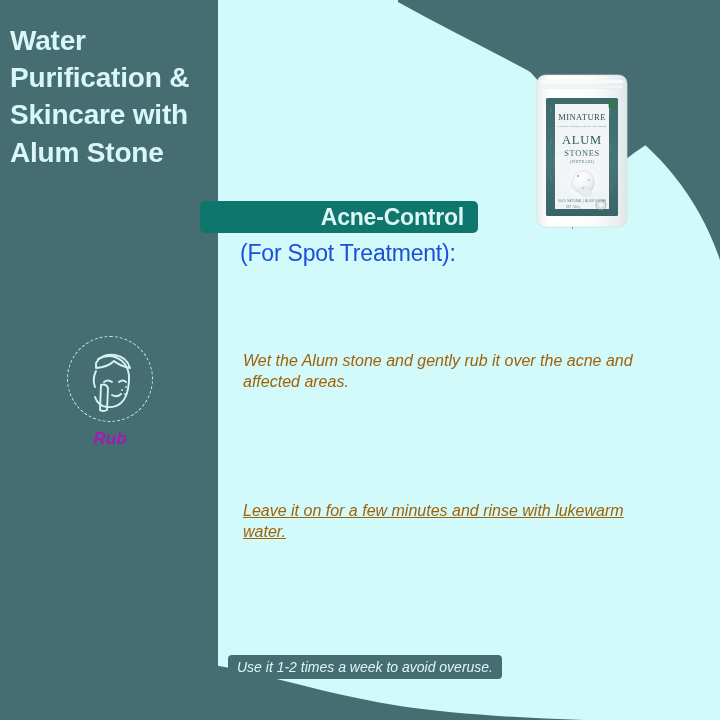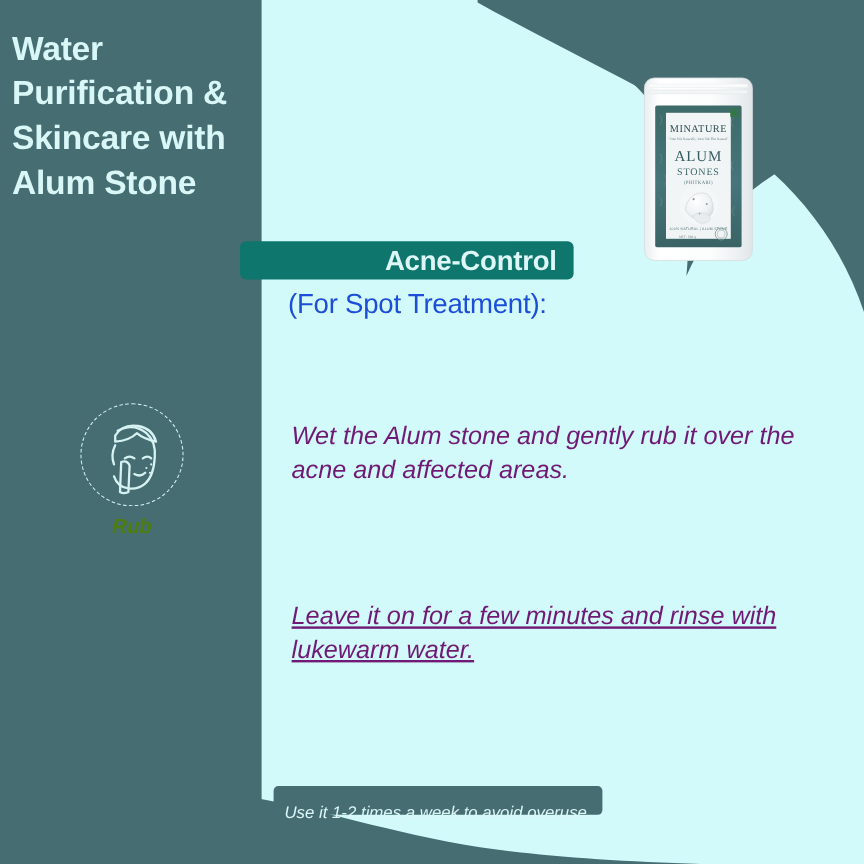--- a/index.html
+++ b/index.html
@@ -85,56 +85,56 @@
     height: 86px;
     margin: 0 auto;
     border: 1.6px dashed #cfeef0;
     border-radius: 50%;
     box-sizing: border-box;
     position: relative;
   }
   .step-circle svg { position: absolute; left: 0; top: 0; }
   .step-label {
     margin-top: 7px;
-    color: #4d7c0f;
+    color: #a21caf;
     font-size: 17px;
     font-weight: bold;
     font-style: italic;
   }
   .step-text {
     position: absolute;
-    color: #701a75;
-    font-size: 21px;
+    color: #a16207;
+    font-size: 16px;
     font-style: italic;
     font-weight: 500;
     line-height: 1.34;
     width: 420px;
   }
 
   
   .footer-note {
     position: absolute;
     left: 228px;
     top: 655px;
     height: 24px;
     background: #456d72;
     border-radius: 4px;
-    padding: 14px 9px 0 9px;
+    padding: 4px 9px 0 9px;
     box-sizing: border-box;
     color: #dcf6f7;
     font-size: 14px;
     font-style: italic;
     white-space: nowrap;
   }
 
   
   .pouch {
     position: absolute;
     left: 533px;
-    top: 58px;
+    top: 68px;
     width: 98px;
     height: 162px;
   }
 </style>
 </head>
 <body>
 
 <div id="poster">
 
   <svg class="bg-svg" viewBox="0 0 720 720">

